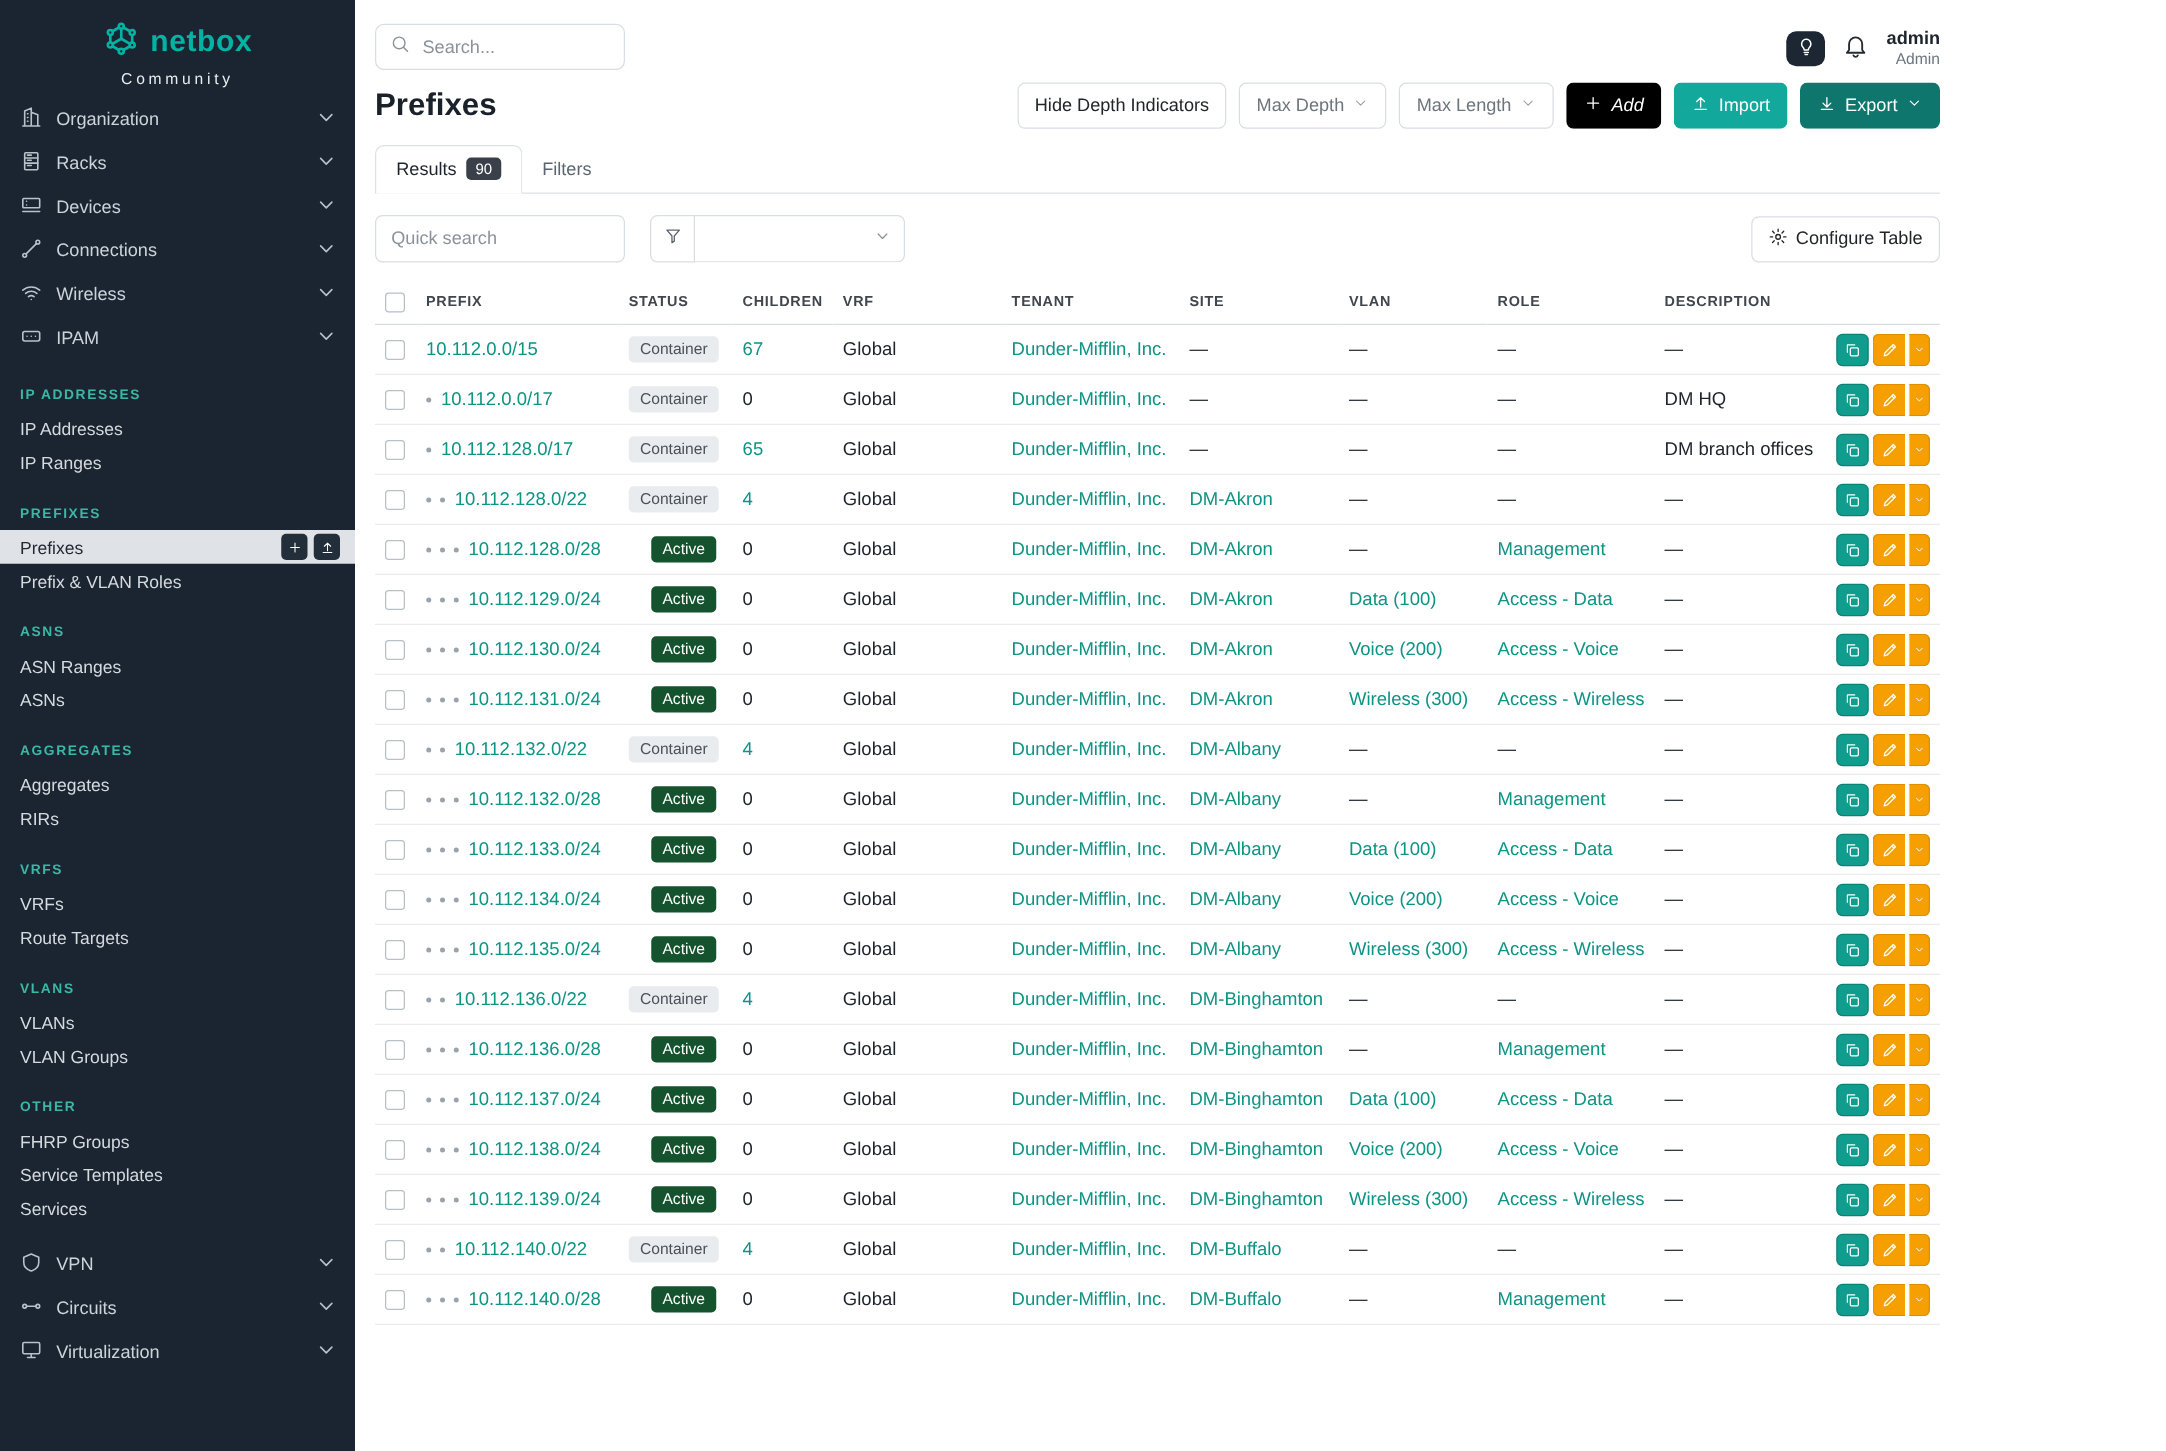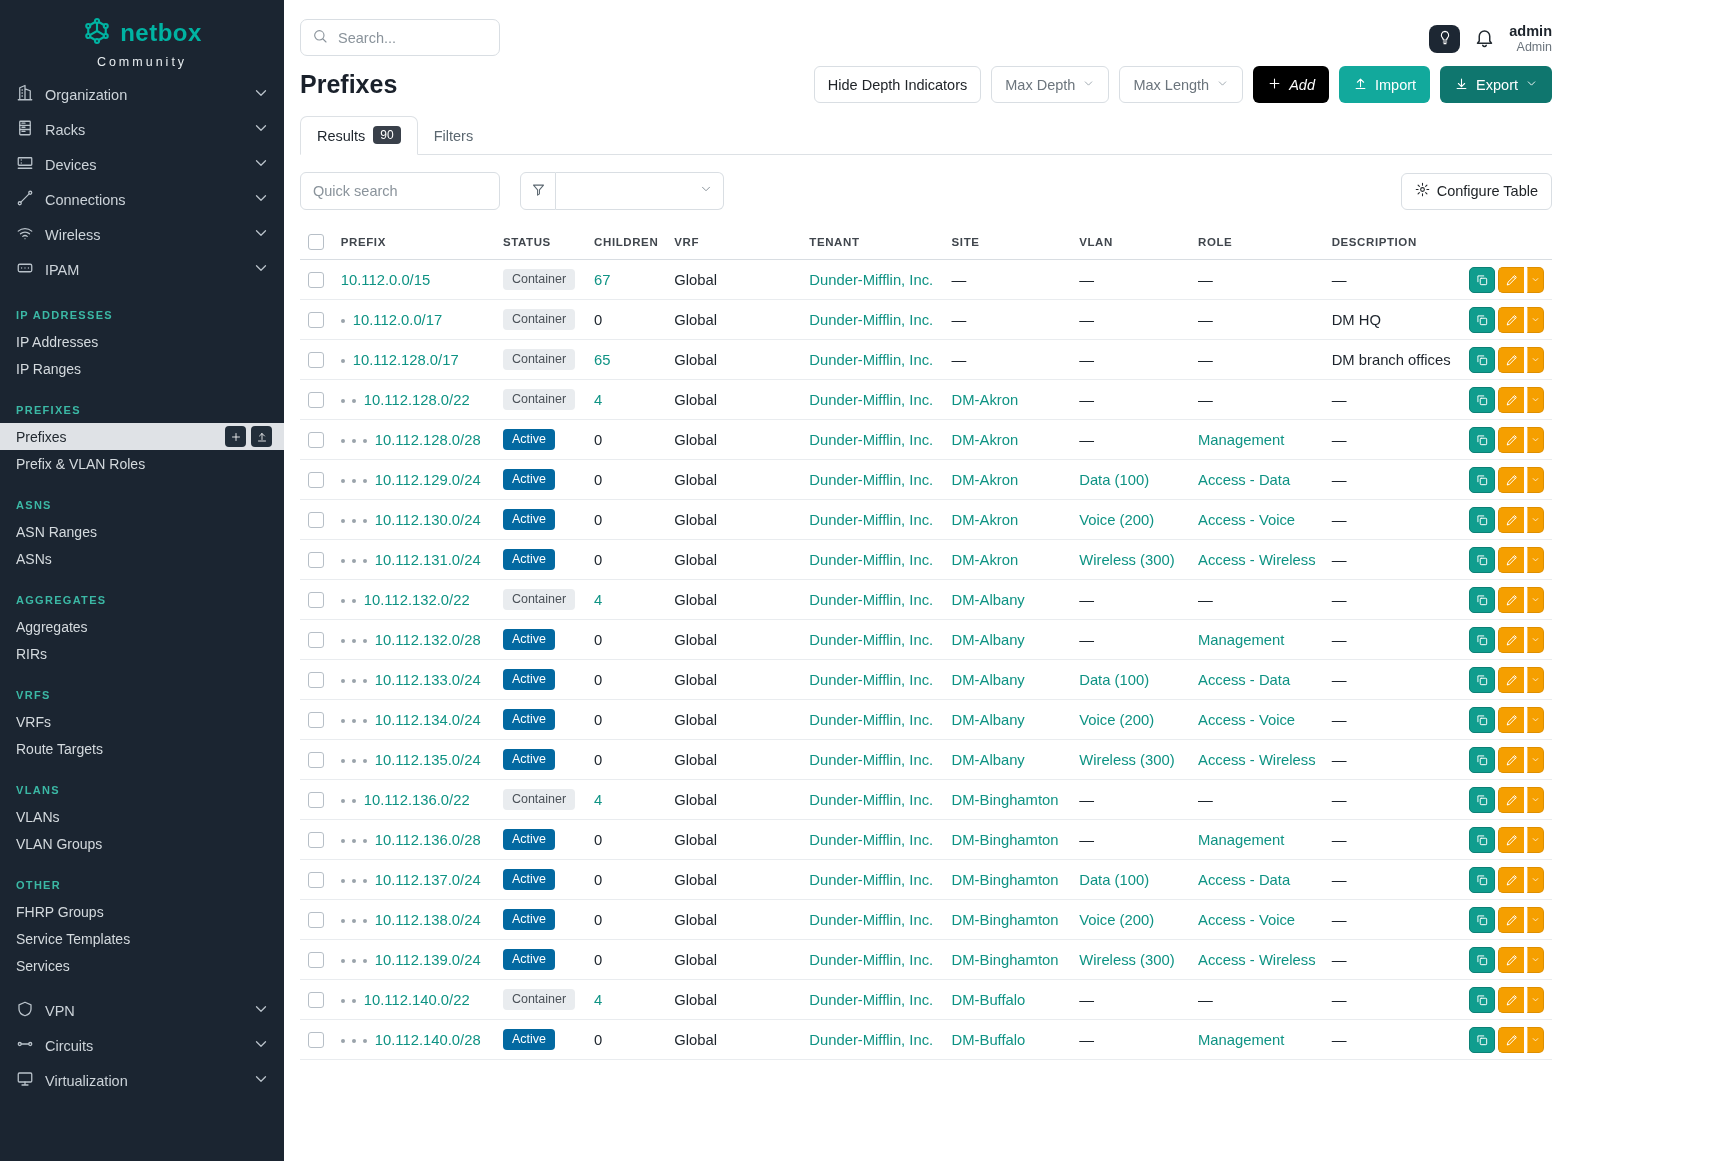--- a/index.html
+++ b/index.html
@@ -78,21 +78,21 @@
   .cfg { margin-left:auto; }
 
   
   .tbl { width:100%; border-collapse:collapse; margin-top:14px; }
   .tbl th { font-size:11.5px; font-weight:700; color:#40464d; letter-spacing:.6px; text-align:left; padding:10px 8px 9px; border-bottom:1px solid #d8dde2; white-space:nowrap; }
   .tbl td { height:40px; padding:0 8px; border-bottom:1px solid #e9ecef; font-size:14.8px; color:#1d242c; white-space:nowrap; }
   .c-check { width:33px; }
   .lnk { color:#0e9384; text-decoration:none; cursor:pointer; }
   .badge { display:inline-block; padding:4px 9px; border-radius:4px; font-size:12.5px; line-height:1.1; }
   .badge-container { background:#e9ecef; color:#4a5158; }
-  .badge-active { background:#0369a1; color:#fff; }
+  .badge-active { background:#14532d; color:#fff;margin-left:18px; }
   .cb { display:inline-block; width:16px; height:16px; border:1px solid #b7bfc7; border-radius:3px; background:#fff; vertical-align:middle; cursor:pointer; }
   .dots { display:inline-flex; gap:7px; margin-right:8px; vertical-align:middle; }
   .dots i { width:4px; height:4px; border-radius:50%; background:#9aa3ab; display:inline-block; }
   .act { display:flex; justify-content:flex-end; gap:3px; }
   .abtn { width:26px; height:26px; display:inline-flex; align-items:center; justify-content:center; color:#fff; cursor:pointer; }
   .abtn svg { width:14px; height:14px; }
   .abtn-copy  { background:#109d8e; border:1px solid #0c8175; border-radius:5px; }
   .abtn-edit  { background:#f59f00; border:1px solid #dd8f00; border-radius:5px 0 0 5px; border-right:none; }
   .abtn-caret { width:17px; background:#f59f00; border:1px solid #dd8f00; border-left:1px solid rgba(255,255,255,.4); border-radius:0 5px 5px 0; }
   .abtn-caret svg { width:11px; height:11px; }

